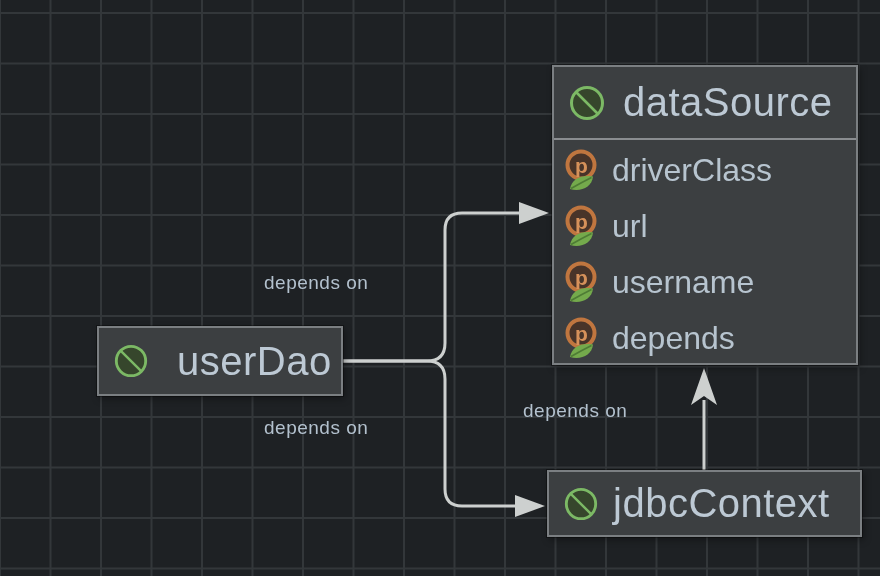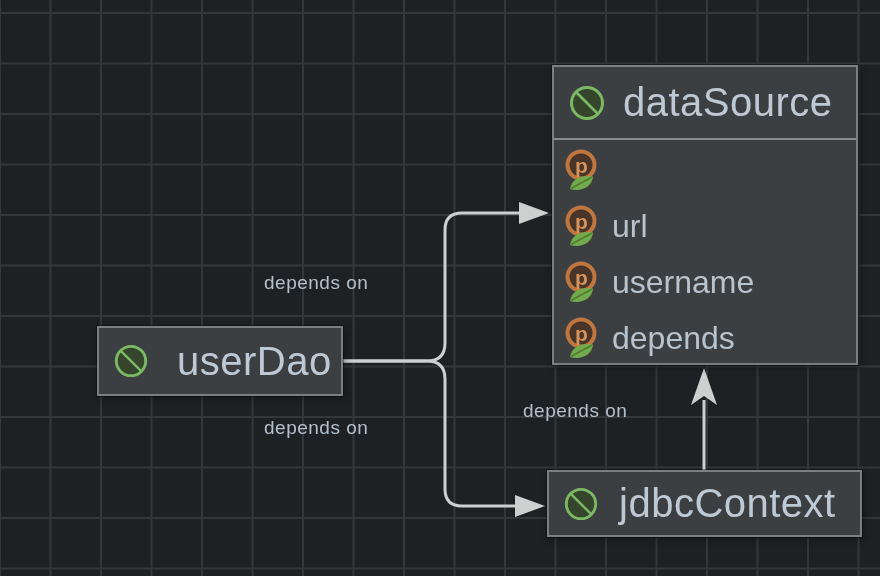--- a/index.html
+++ b/index.html
@@ -57,21 +57,21 @@
     height: 56px;
     padding-left: 8px;
     gap: 12px;
     font-size: 32px;
     color: #b7c4cf;
     white-space: nowrap;
   }
   #node-userdao { left: 97px; top: 326px; width: 246px; height: 70px; }
   #node-userdao .node-header { height: 100%; gap: 28px; }
   #node-jdbccontext { left: 547px; top: 470px; width: 315px; height: 67px; }
-  #node-jdbccontext .node-header { height: 100%; gap: 20px; }
+  #node-jdbccontext .node-header { height: 100%; gap: 14px; }
   .edge-label {
     position: absolute;
     font-size: 19px;
     letter-spacing: 0.5px;
     color: #b3c1ce;
     white-space: nowrap;
     pointer-events: none;
   }
   #edge-label-1 { left: 264px; top: 272px; }
   #edge-label-2 { left: 264px; top: 417px; }
@@ -111,20 +111,21 @@
       <span>dataSource</span>
     </div>
     <div class="prop-list">
       <div class="prop-row">
         <svg class="icon-svg" width="38" height="44" viewBox="0 0 38 44">
           <circle cx="19" cy="17" r="13.5" fill="#483429" stroke="#c0763f" stroke-width="4"></circle>
           <text x="19.5" y="24.5" text-anchor="middle" font-size="21" font-weight="bold" font-family="Liberation Sans, sans-serif" fill="#d6915a">p</text>
           <path d="M8 41 C 9.5 31, 19 26.5, 31 28.5 C 30 39, 18.5 44.5, 8 41 Z" fill="#74aa4c"></path>
           <path d="M9 40.5 C 16 36.5, 22.5 33, 29.5 29.5" stroke="#4e7c35" fill="none" stroke-width="1.6"></path>
         </svg>
+        <span>driverClass</span>
       </div>
       <div class="prop-row">
         <svg class="icon-svg" width="38" height="44" viewBox="0 0 38 44">
           <circle cx="19" cy="17" r="13.5" fill="#483429" stroke="#c0763f" stroke-width="4"></circle>
           <text x="19.5" y="24.5" text-anchor="middle" font-size="21" font-weight="bold" font-family="Liberation Sans, sans-serif" fill="#d6915a">p</text>
           <path d="M8 41 C 9.5 31, 19 26.5, 31 28.5 C 30 39, 18.5 44.5, 8 41 Z" fill="#74aa4c"></path>
           <path d="M9 40.5 C 16 36.5, 22.5 33, 29.5 29.5" stroke="#4e7c35" fill="none" stroke-width="1.6"></path>
         </svg>
         <span>url</span>
       </div>

